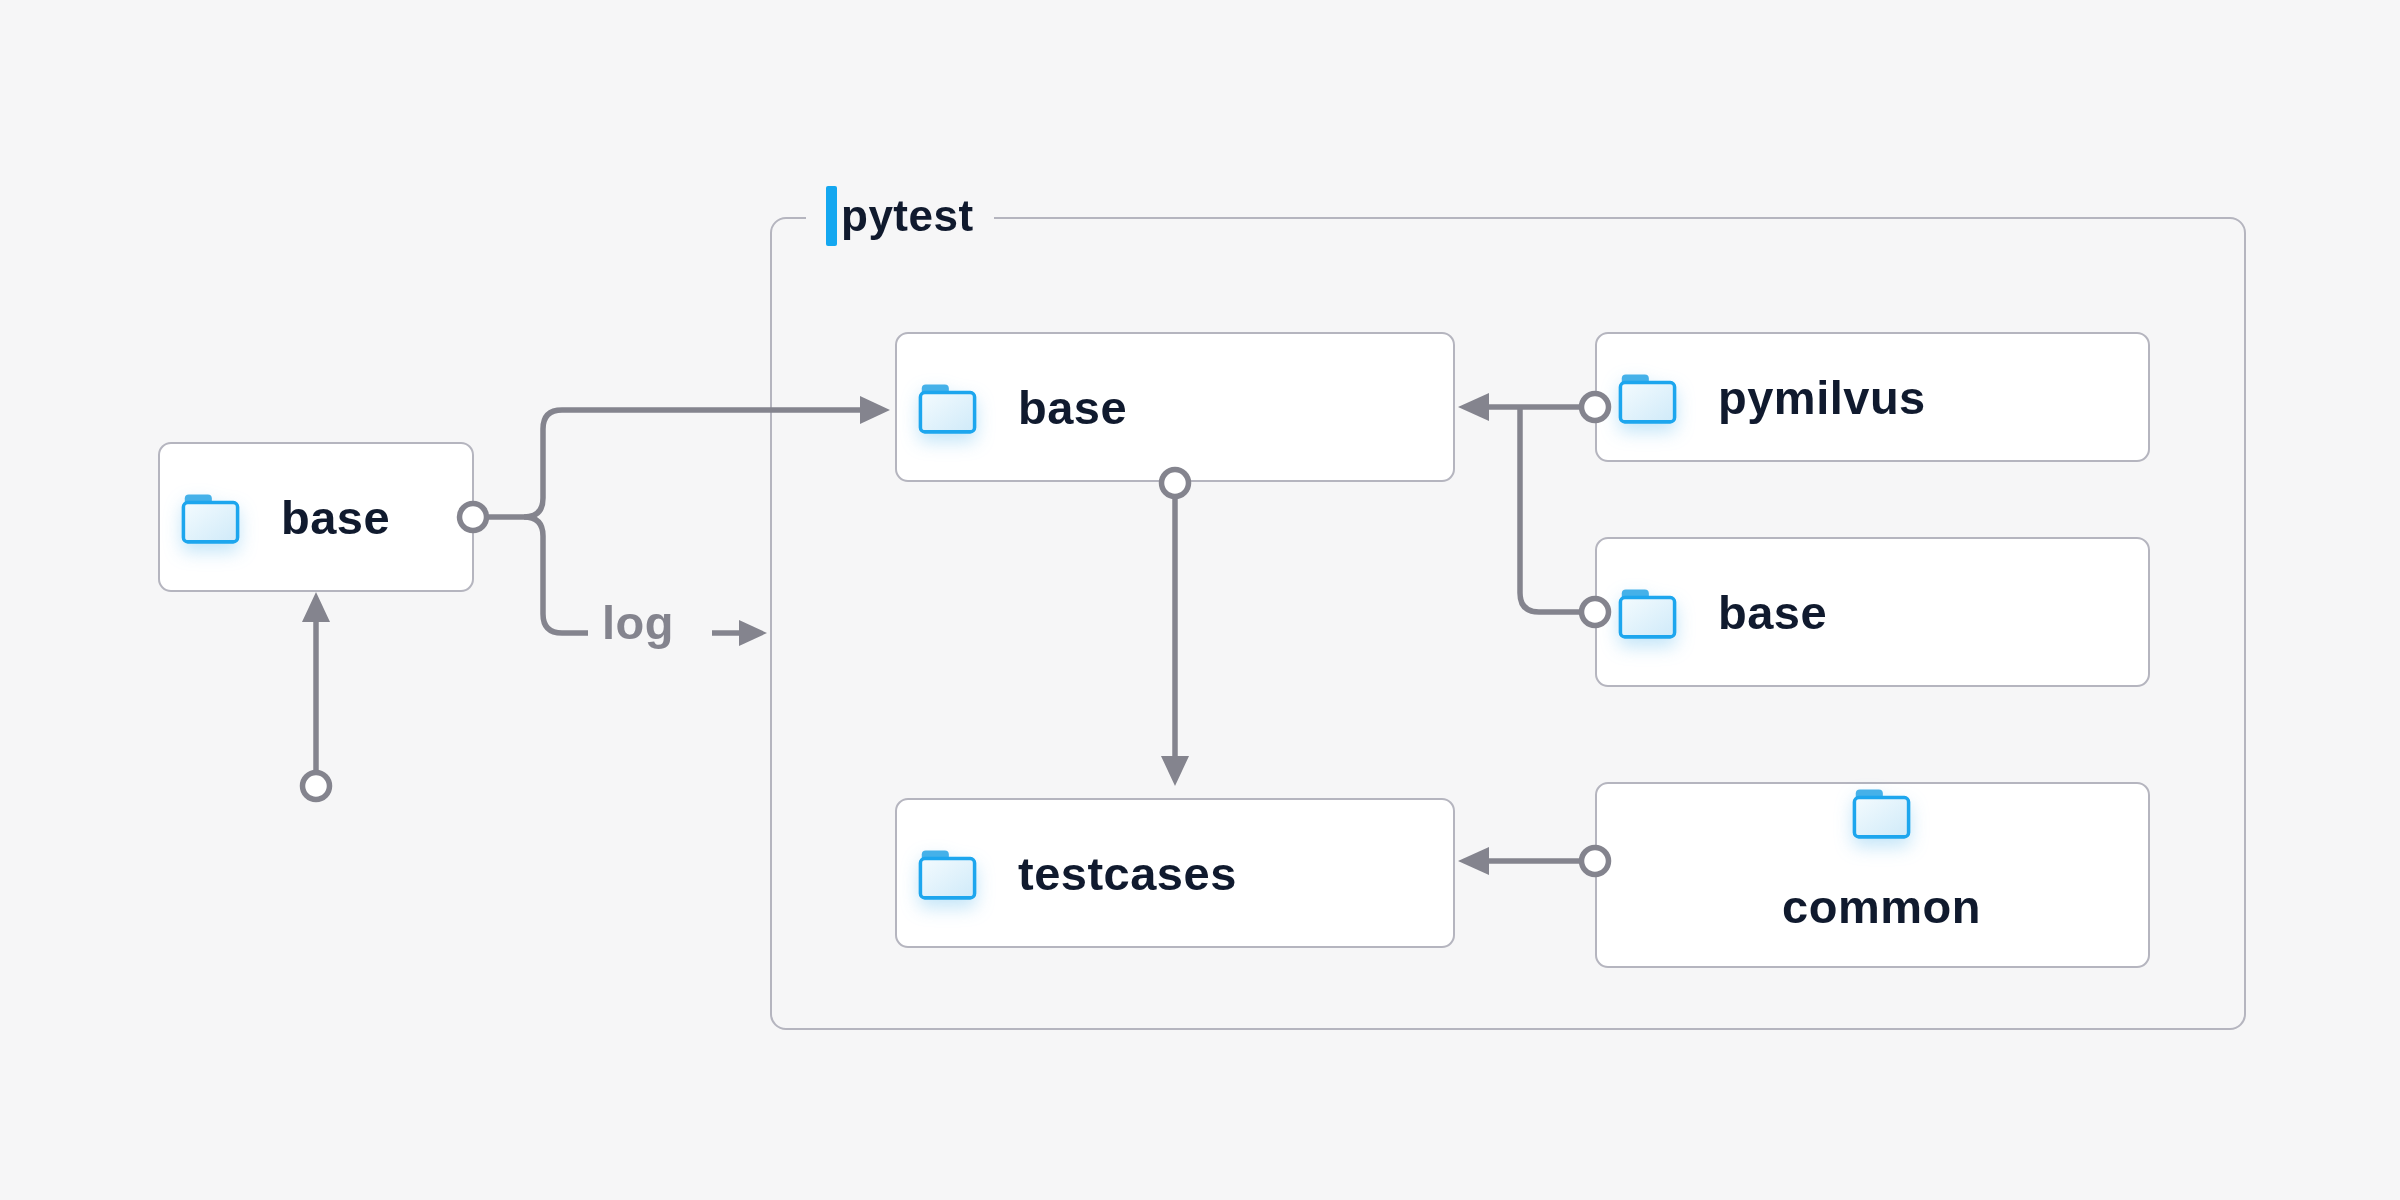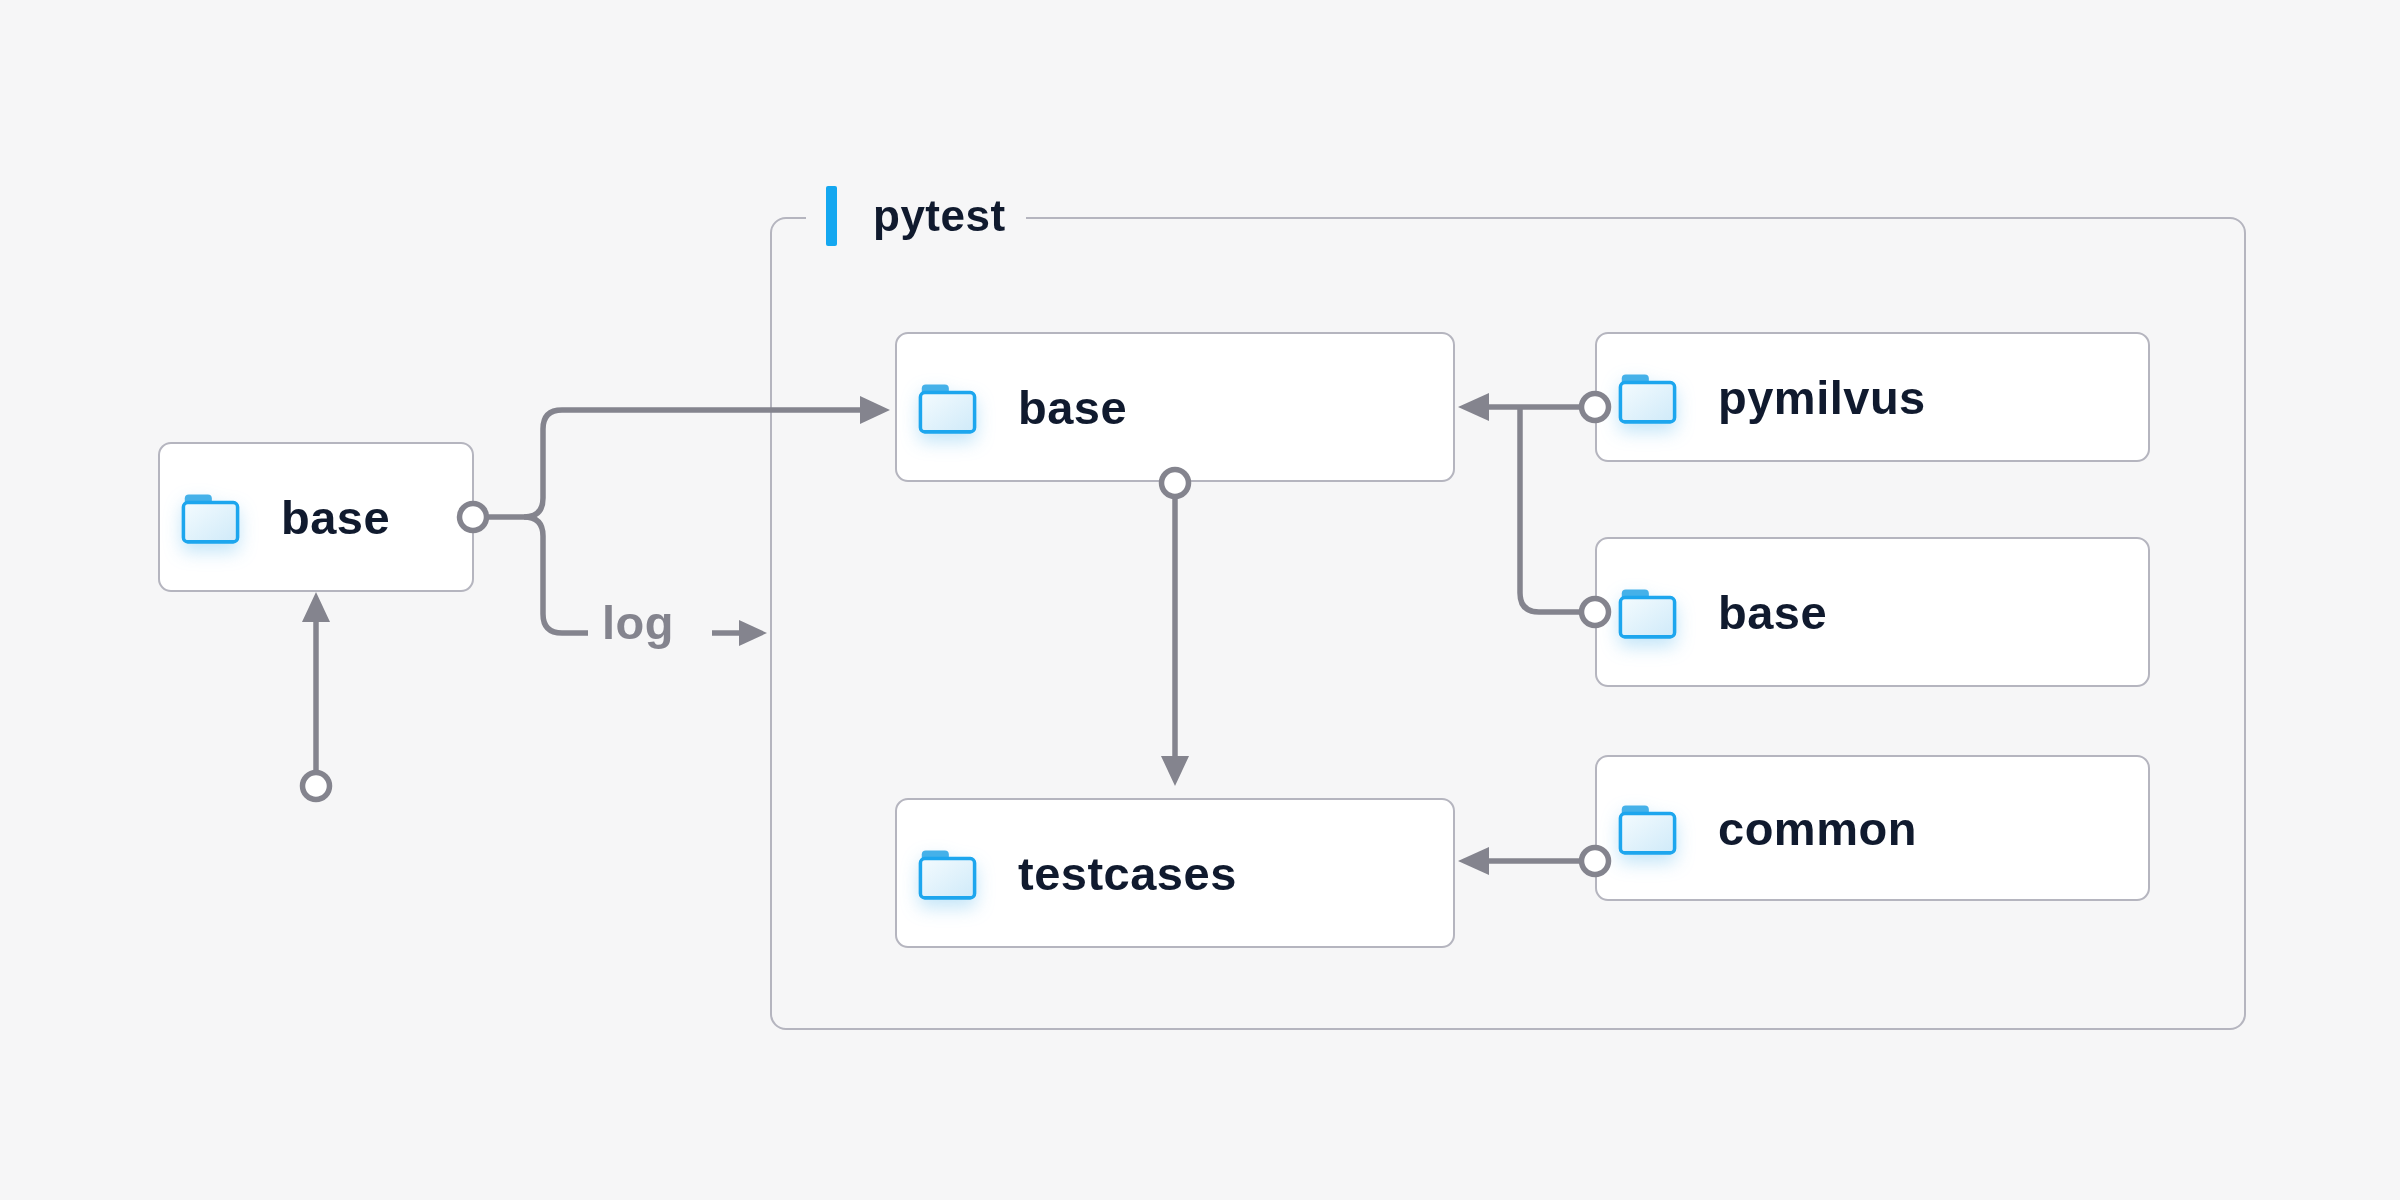--- a/index.html
+++ b/index.html
@@ -33,21 +33,21 @@
     border: 2.5px solid var(--box-border);
     border-radius: 16px;
     background: transparent;
   }
   .group-label {
     position: absolute;
     left: 806px; top: 183px;
     height: 66px;
     display: flex;
     align-items: center;
-    gap: 36px;
+    gap: 4px;
     padding: 0 20px;
     background: var(--background);
     z-index: 3;
   }
   .group-label .bar {
     width: 11px; height: 60px;
     background: var(--accent-blue);
     border-radius: 2px;
   }
   .group-label .group-title {
@@ -81,21 +81,21 @@
     flex: 0 0 auto;
     filter: drop-shadow(0 8px 9px rgba(40, 160, 230, 0.28));
   }
 
   #node-utils     { left: 158px;  top: 442px; width: 316px; height: 150px; }
   #node-config    { left: 158px;  top: 786px; width: 316px; height: 150px; }
   #node-base      { left: 895px;  top: 332px; width: 560px; height: 150px; }
   #node-pymilvus  { left: 1595px; top: 332px; width: 555px; height: 130px; }
   #node-check     { left: 1595px; top: 537px; width: 555px; height: 150px; }
   #node-testcases { left: 895px;  top: 786px; width: 560px; height: 150px; margin-top: 12px; }
-  #node-common    { left: 1595px; top: 755px; width: 555px; height: 146px; }
+  #node-common    { left: 1595px; top: 782px; width: 555px; height: 186px; flex-direction: column; }
 
   
   .overlay {
     position: absolute;
     inset: 0;
     z-index: 4;
     pointer-events: none;
   }
   .edge { fill: none; stroke: var(--line); stroke-width: 5.5px; }
   .head { fill: var(--line); stroke: none; }

